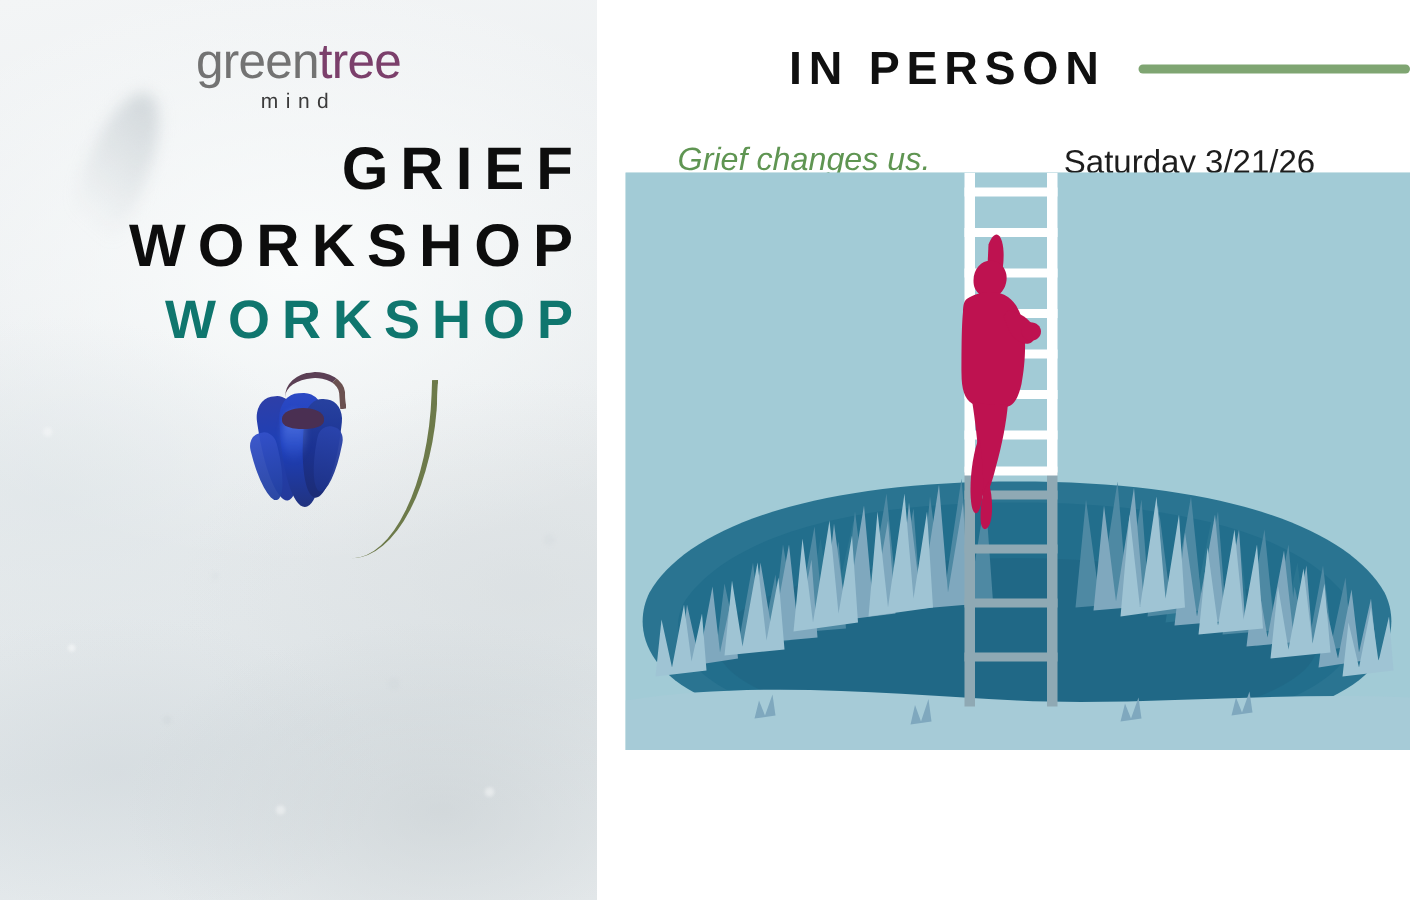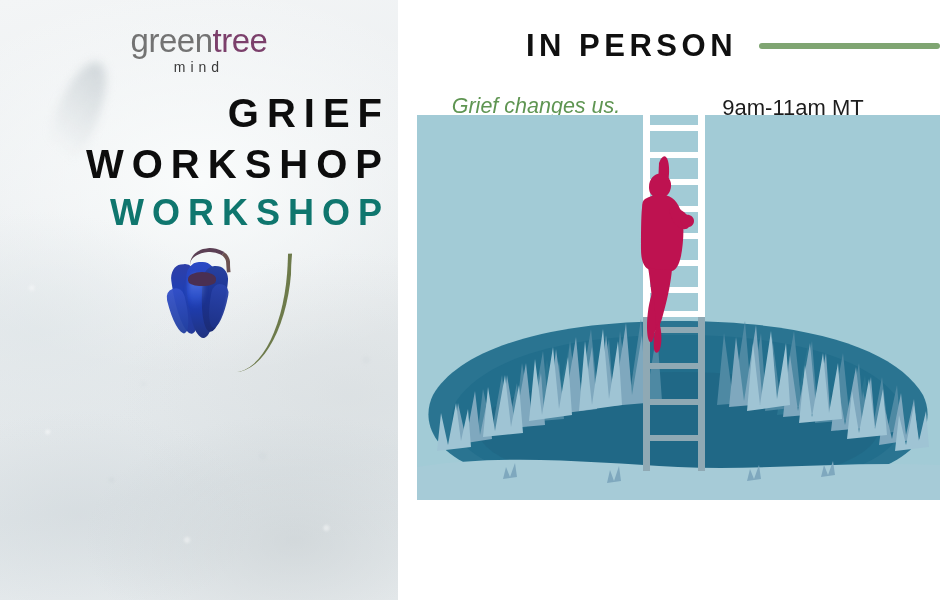--- a/index.html
+++ b/index.html
@@ -258,20 +258,21 @@
       <div class="green-rule"></div>
     </div>
 
     <div class="info-row">
       <div class="quote">
         <span class="quote-line">Grief changes us.</span>
         <span class="quote-line">What if it could</span>
         <span class="quote-line"><span>also </span><span class="hl">transform</span><span> us?</span></span>
       </div>
       <div class="details">
+        <div>Saturday 3/21/26</div>
         <div>9am-11am MT</div>
         <div>Inca Collective</div>
       </div>
     </div>
 
     <div class="illustration">
       <svg width="523" height="385" viewBox="0 0 523 385" xmlns="http://www.w3.org/2000/svg">
         <rect x="0" y="0" width="523" height="385" fill="#a2cbd6"></rect>
 
         <g>

